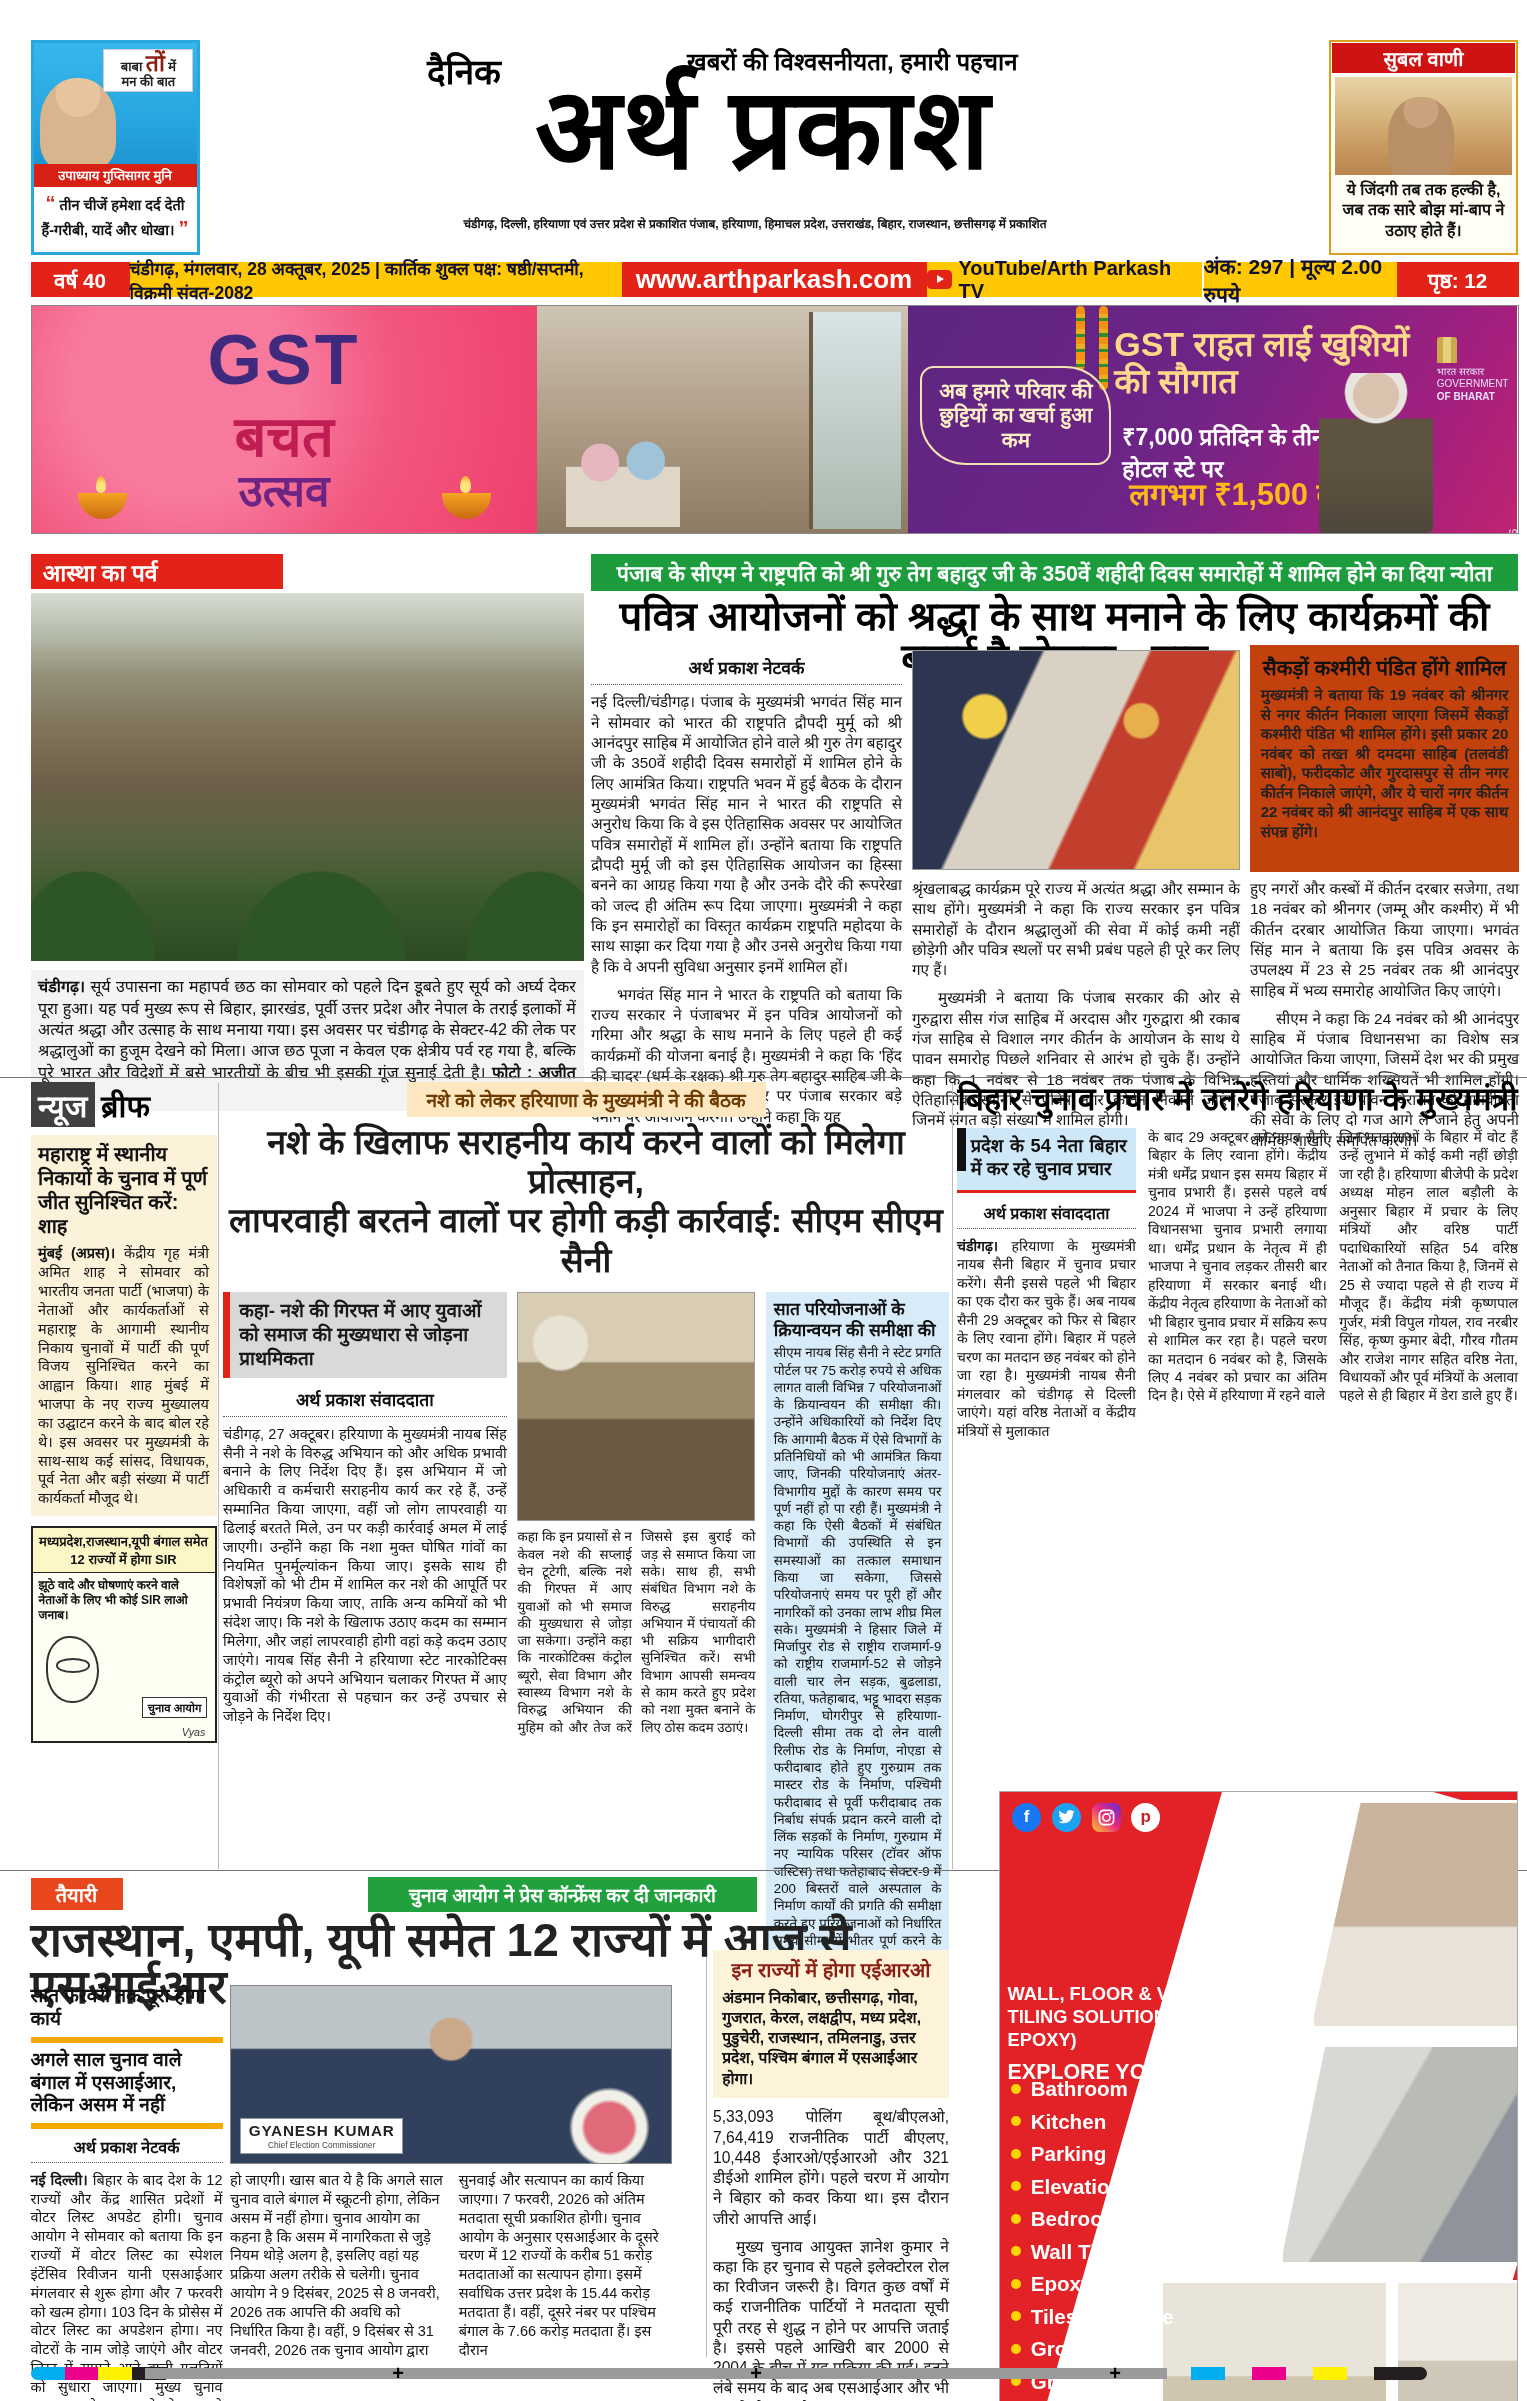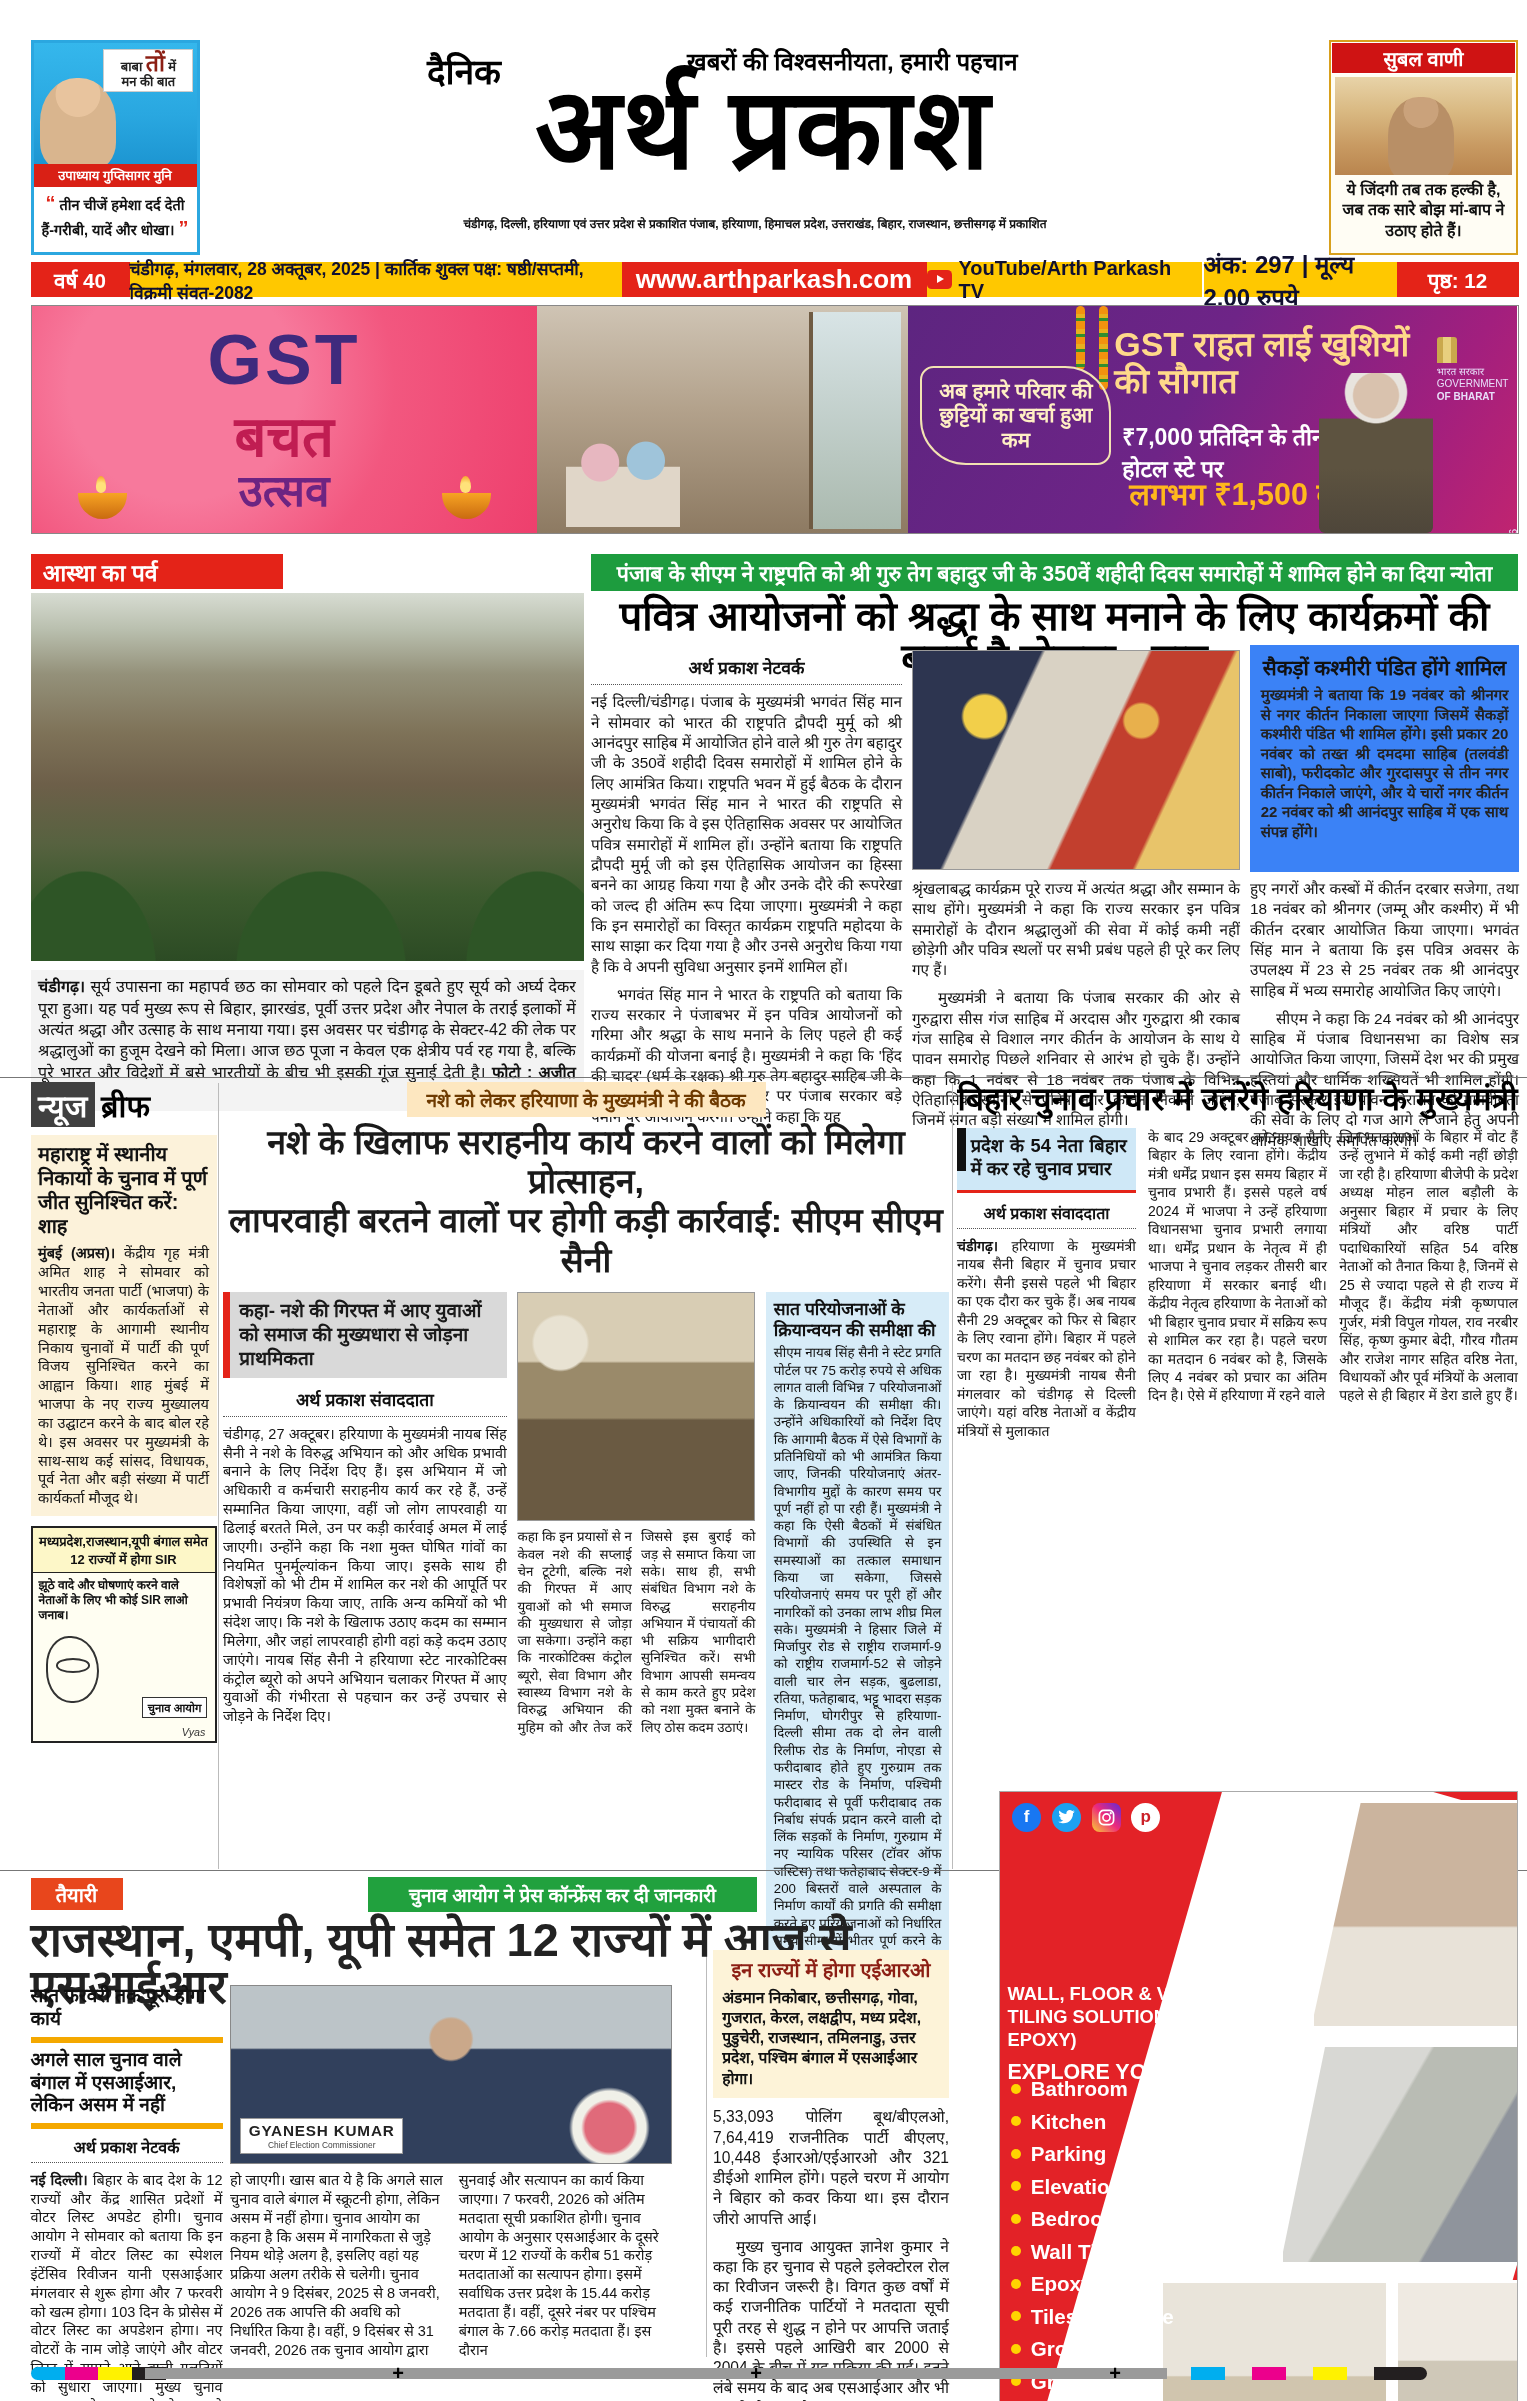--- a/index.html
+++ b/index.html
@@ -75,21 +75,21 @@
   .chhath-cap .cap-txt { font-size:16px; line-height:1.34; text-align:justify; background:#f3f3f3; padding:6.1px 7.6px; }
 
   .kicker-green { left:591px; top:554px; width:927px; height:37px; background:#1d9c3e; color:#fff; font-size:21.4px; font-weight:bold; display:flex; align-items:center; justify-content:center; }
   .main-head { left:591px; top:595px; width:927px; font-size:40px; font-weight:800; color:#000; text-align:center; line-height:1.05; }
   .ms-col1 { left:591px; top:655px; width:311px; }
   .ms-photo { left:912px; top:650px; width:328px; height:220px; background:
       radial-gradient(circle at 22% 30%, #f2cf4a 0 7%, transparent 8%),
       radial-gradient(circle at 70% 32%, #e8b04c 0 6%, transparent 7%),
       linear-gradient(115deg,#2d3550 0 30%, #d9d2c4 31% 55%, #c23f2e 56% 75%, #e8c46a 76% 100%); border:0.8px solid #999; }
   .ms-col2-txt { left:912px; top:879px; width:328px; }
-  .kashmiri-box { left:1250px; top:645px; width:269px; height:227px; background:#3b82f6; padding:7.6px 10.7px; }
+  .kashmiri-box { left:1250px; top:645px; width:269px; height:227px; background:#c2410c; padding:7.6px 10.7px; }
   .kashmiri-box h3 { font-size:20.6px; text-align:center; margin-bottom:4.6px; color:#111; }
   .kashmiri-box .bx { font-size:15px; line-height:1.3; text-align:justify; font-weight:600; color:#222; }
   .ms-col3-txt { left:1250px; top:879px; width:269px; }
 
   
   .nb { left:30.5px; top:1082px; width:186px; }
   .nb-title { display:flex; align-items:center; gap:6.1px; margin-bottom:7.6px; }
   .nb-title .r { background:#404040; color:#fff; font-size:30.5px; font-weight:800; padding:1.5px 7.6px; }
   .nb-title .k { font-size:30.5px; font-weight:800; color:#000; }
   .nb-box { background:#fcf2da; padding:7.6px 7.6px; }
@@ -219,21 +219,21 @@
   </div>
 
   <div class="abs datebar">
     <div class="db-seg db-red" style="width:99px; font-size:20.6px;">वर्ष 40</div>
     <div class="db-seg db-yel" style="width:492px; font-size:17.5px;">चंडीगढ़, मंगलवार, 28 अक्तूबर, 2025 | कार्तिक शुक्ल पक्ष: षष्ठी/सप्तमी, विक्रमी संवत-2082</div>
     <div class="db-seg db-red" style="width:305px; font-size:26px;">www.arthparkash.com</div>
     <div class="db-seg db-yel" style="width:275px; font-size:20px;">
       <span class="yt-icon"></span>
       <span>YouTube/Arth Parkash TV</span>
     </div>
-    <div class="db-seg db-yel" style="width:195px; font-size:24px; border-left:2.3px solid #fff;">अंक: 297 | मूल्य 2.00 रुपये</div>
+    <div class="db-seg db-yel" style="width:195px; font-size:21px; border-left:2.3px solid #fff;">अंक: 297 | मूल्य 2.00 रुपये</div>
     <div class="db-seg db-red" style="width:122px; font-size:20.6px;">पृष्ठ: 12</div>
   </div>
 
   <div class="abs gst">
     <div class="gst-left">
       <div class="gst-word gw1">GST</div>
       <div class="gst-word gw2">बचत</div>
       <div class="gst-word gw3">उत्सव</div>
       <div class="diya" style="left:46px;"></div>
       <div class="diya" style="right:46px;"></div>

